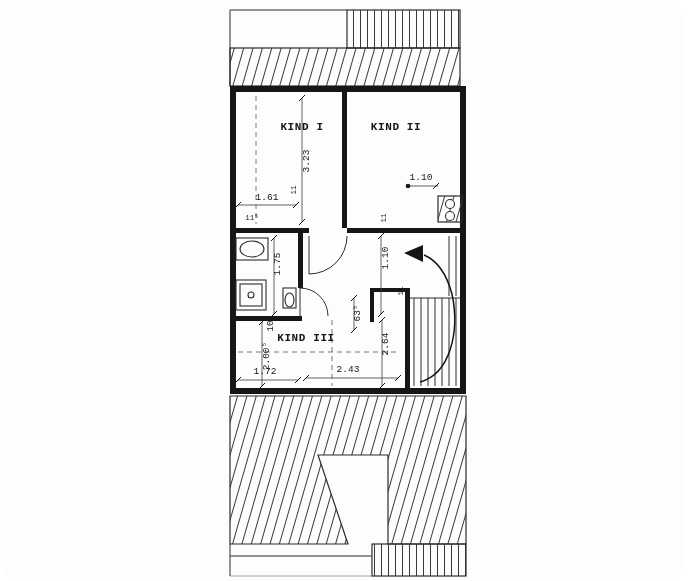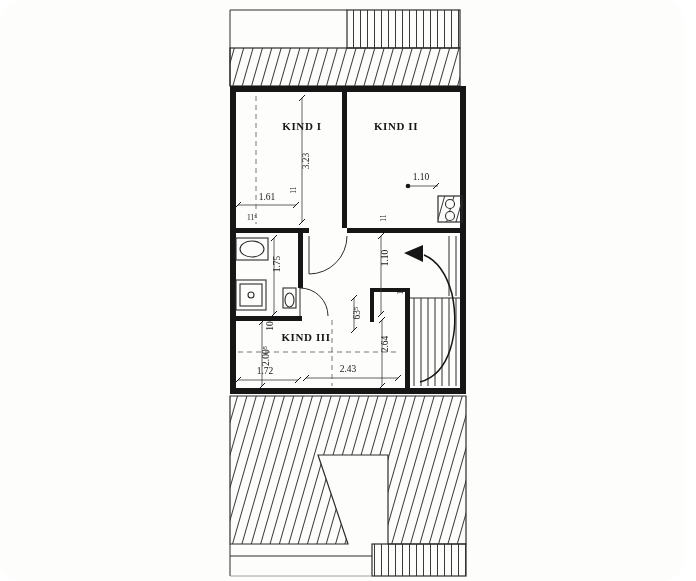--- a/index.html
+++ b/index.html
@@ -1,17 +1,17 @@
 <!DOCTYPE html>
 <html><head>
 <meta charset="utf-8">
 <style>
   html,body{margin:0;padding:0;background:#ffffff;}
   .page{position:relative;width:684px;height:581px;background:#fdfdfc;overflow:hidden;
-        font-family:Liberation Serif, serif;border-radius:21px;}
+        font-family:Liberation Mono, monospace;border-radius:21px;}
   svg{position:absolute;left:0;top:0;}
   text{fill:#161616;}
   .room-label{font-size:11px;font-weight:bold;letter-spacing:.6px;}
   .dim{font-size:9.5px;}
   .dim-sm{font-size:7.5px;}
   .wall{fill:#161616;stroke:none;}
   .thin{stroke:#2c2c2c;stroke-width:1;fill:none;}
   .dimline{stroke:#3a3a3a;stroke-width:.8;fill:none;}
   .tick{stroke:#161616;stroke-width:1;}
   .dash{stroke:#555;stroke-width:.8;fill:none;stroke-dasharray:5 4;}

